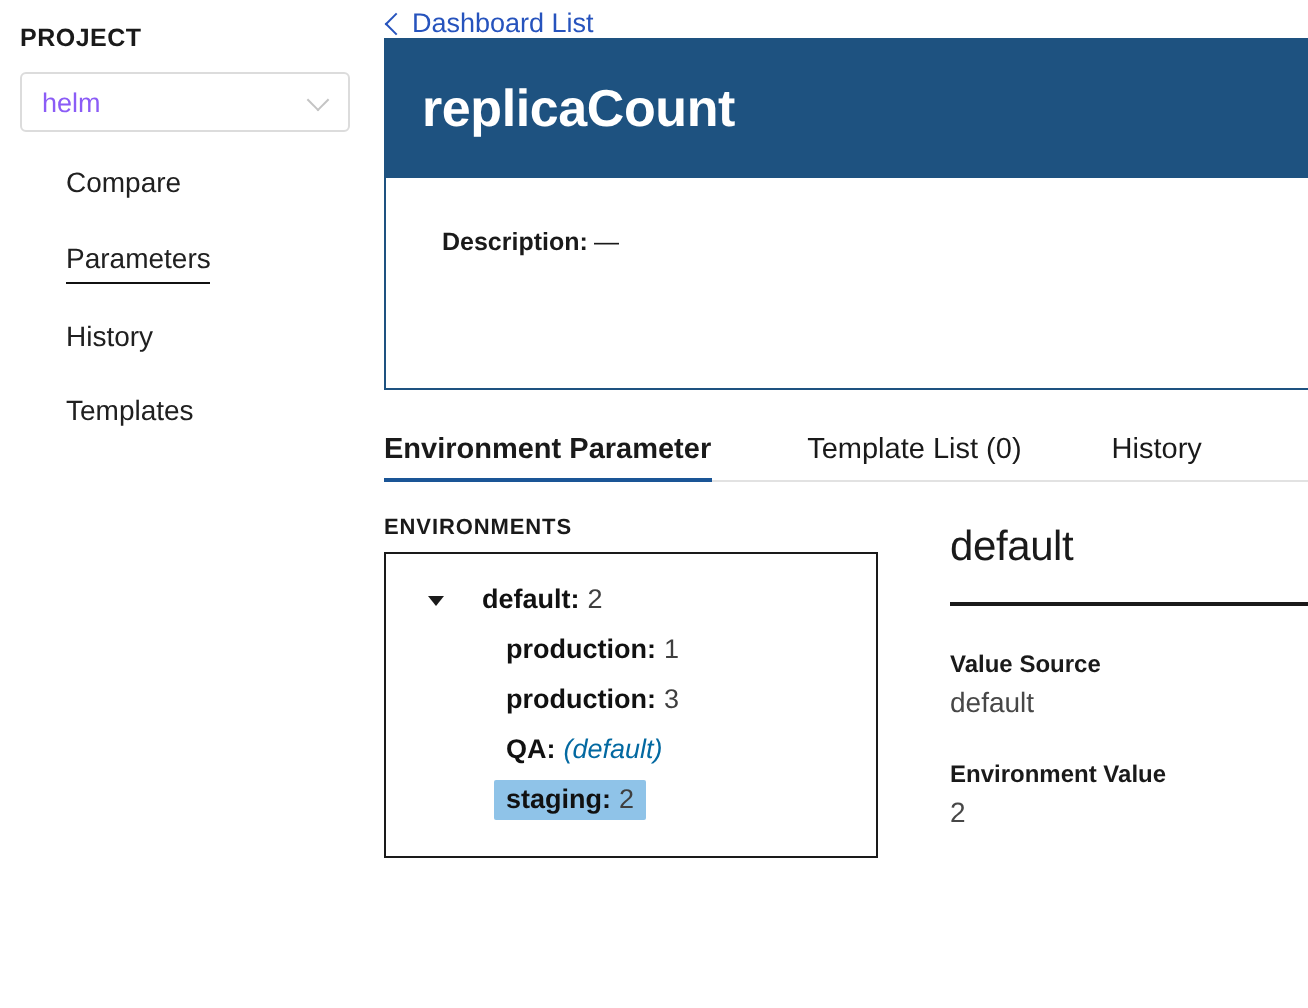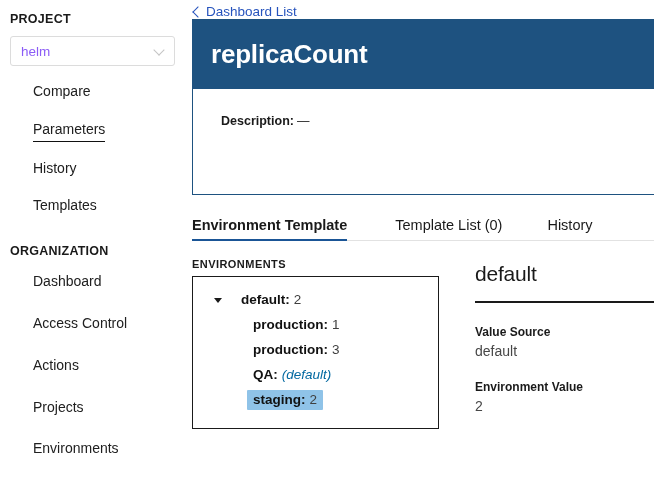--- a/index.html
+++ b/index.html
@@ -341,41 +341,20 @@
         <span class="nav-label">Parameters</span>
       </li>
       <li class="nav-item">
         <span class="nav-label">History</span>
       </li>
       <li class="nav-item">
         <span class="nav-label">Templates</span>
       </li>
     </ul>
 
-    <div class="org-block">
-      <div class="side-section-label">ORGANIZATION</div>
-
-      <ul class="nav-list">
-        <li class="nav-item">
-          <span class="nav-label">Dashboard</span>
-        </li>
-        <li class="nav-item">
-          <span class="nav-label">Access Control</span>
-        </li>
-        <li class="nav-item">
-          <span class="nav-label">Actions</span>
-        </li>
-        <li class="nav-item">
-          <span class="nav-label">Projects</span>
-        </li>
-        <li class="nav-item">
-          <span class="nav-label">Environments</span>
-        </li>
-      </ul>
-    </div>
   </aside>
 
   <main class="main">
 
     <div class="breadcrumb">
       <span class="chev-left"></span>
       <span>Dashboard List</span>
     </div>
 
     <section class="param-card">
@@ -384,21 +363,21 @@
       </div>
       <div class="param-card-body">
         <div class="desc-row">
           <span class="desc-label">Description:</span><span class="desc-value">—</span>
         </div>
       </div>
     </section>
 
     <nav class="tabs">
       <div class="tab active">
-        <span>Environment Template</span>
+        <span>Environment Parameter</span>
       </div>
       <div class="tab-gap-1"></div>
       <div class="tab">
         <span>Template List (0)</span>
       </div>
       <div class="tab-gap-2"></div>
       <div class="tab">
         <span>History</span>
       </div>
     </nav>

